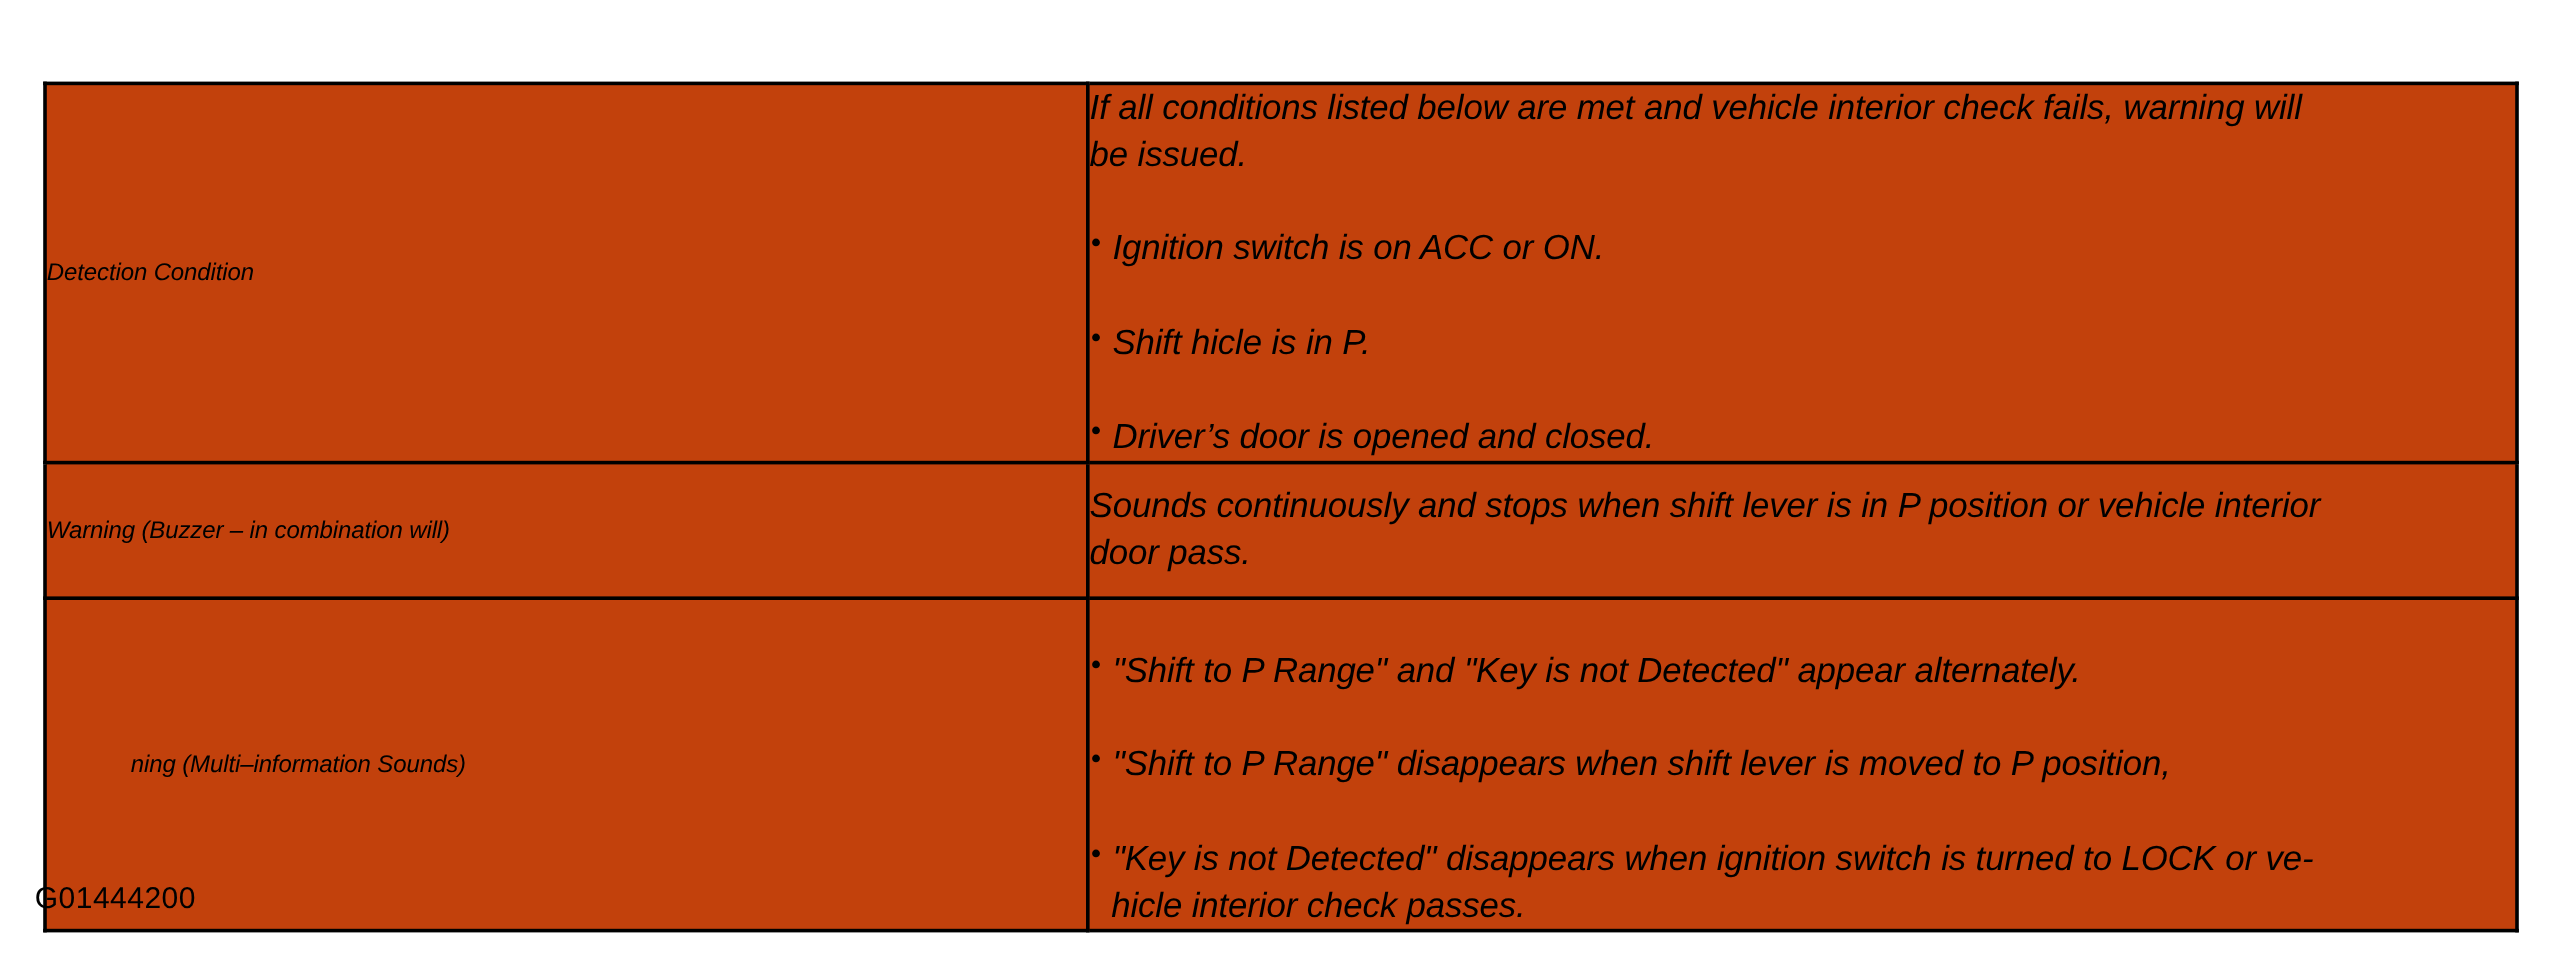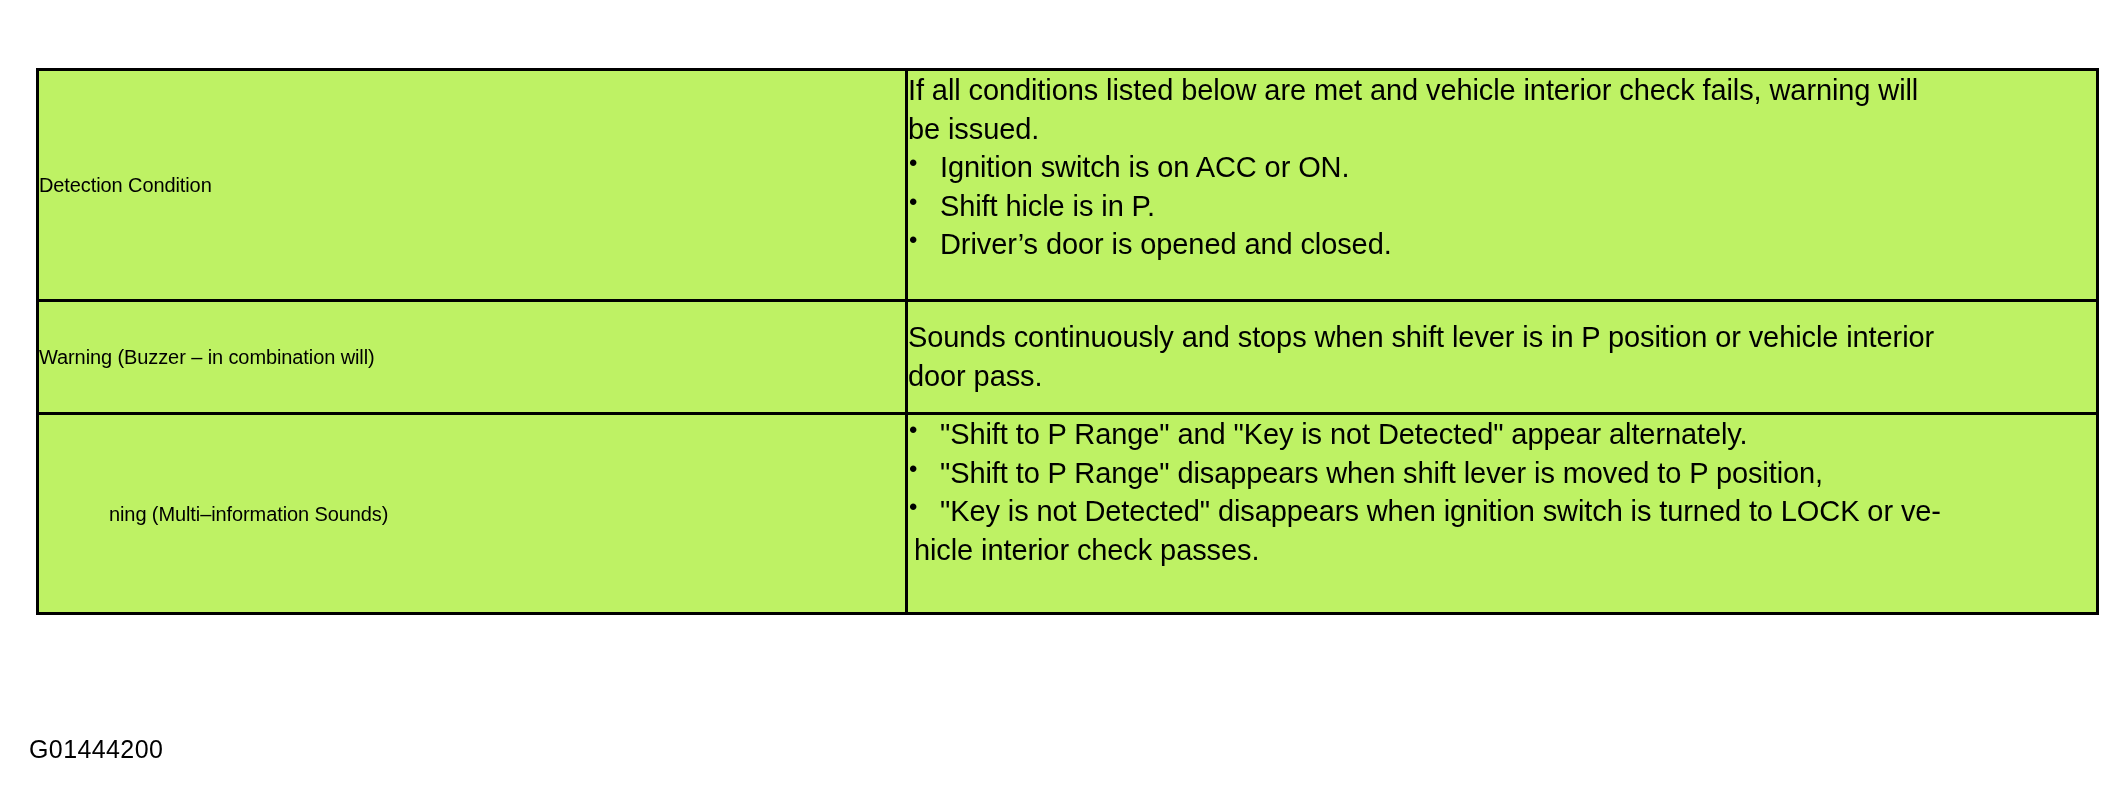--- a/index.html
+++ b/index.html
@@ -31,21 +31,22 @@
     top: 68px;
     width: 2060px;
     border-collapse: collapse;
     table-layout: fixed;
   }
 
   .spec-table td {
     border: 3px solid #000;
     vertical-align: middle;
     padding: 0;
-    background: #bef264;
+    background: #c2410c;
+    font-style: italic;
   }
 
   .col-label { width: 869px; }
   .col-desc  { width: 1191px; }
 
   .cell-label {
     padding: 10px 0 10px 11px;
     font-size: 20px;
     line-height: 1.30;
     letter-spacing: -0.1px;
@@ -61,32 +62,33 @@
     letter-spacing: -0.1px;
   }
 
   .desc-line {
     white-space: nowrap;
   }
 
   
   .bullet {
     position: relative;
-    padding-left: 32px;
+    padding-left: 19px;
     white-space: nowrap;
+    margin-top: 40px;
   }
   .bullet::before {
     content: "\2022";
     position: absolute;
     left: 1px;
     top: -1px;
     font-size: 24px;
   }
   .cont {
-    padding-left: 6px;
+    padding-left: 18px;
     white-space: nowrap;
   }
 
   
   .row-detection td   { height: 228px; }
   .row-buzzer td      { height: 110px; }
   .row-midisplay td   { height: 197px; }
   .row-wireless td    { height: 107px; }
 
   .row-detection .cell-desc,

